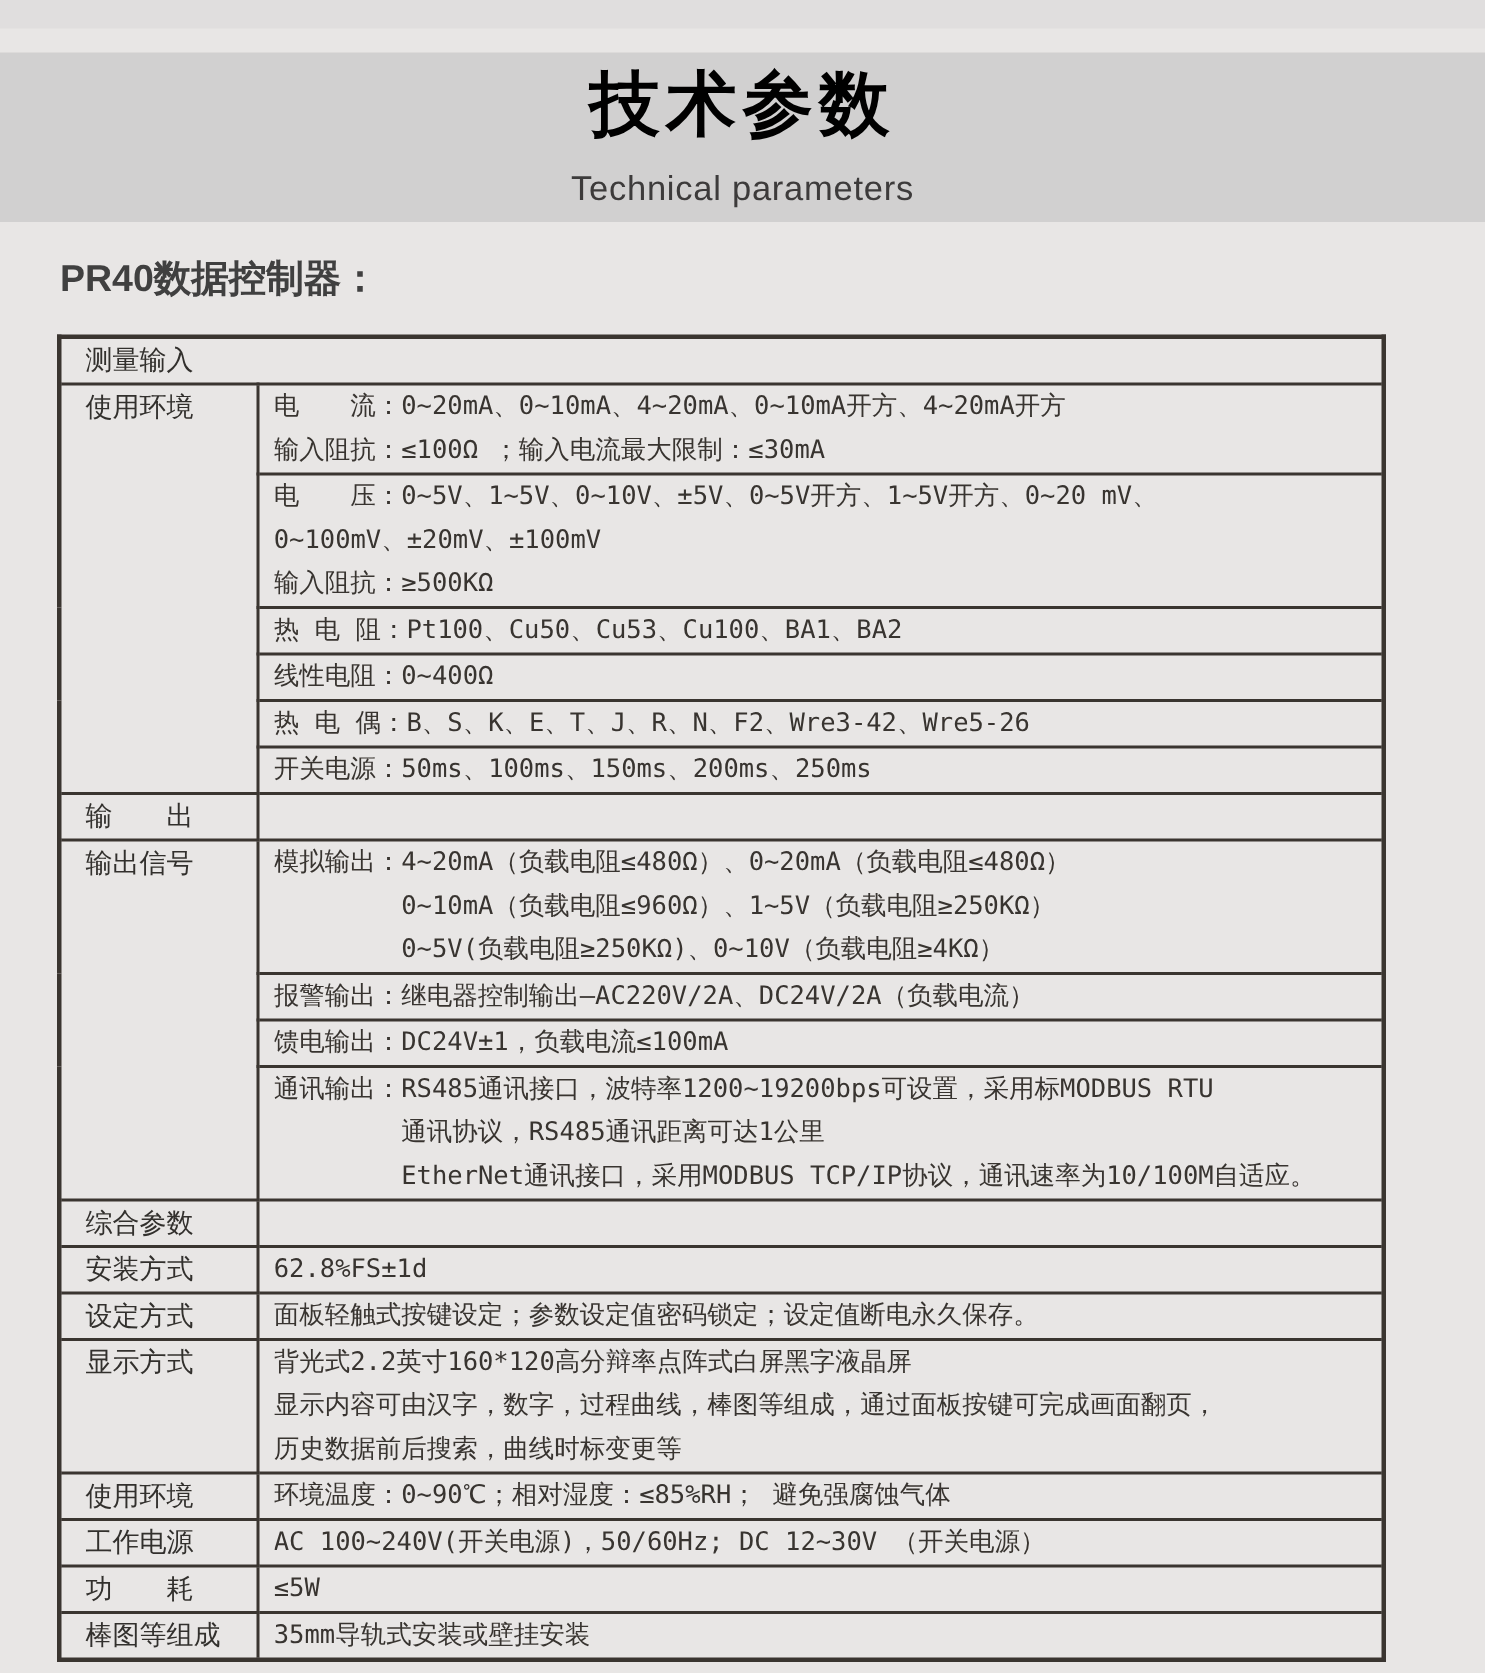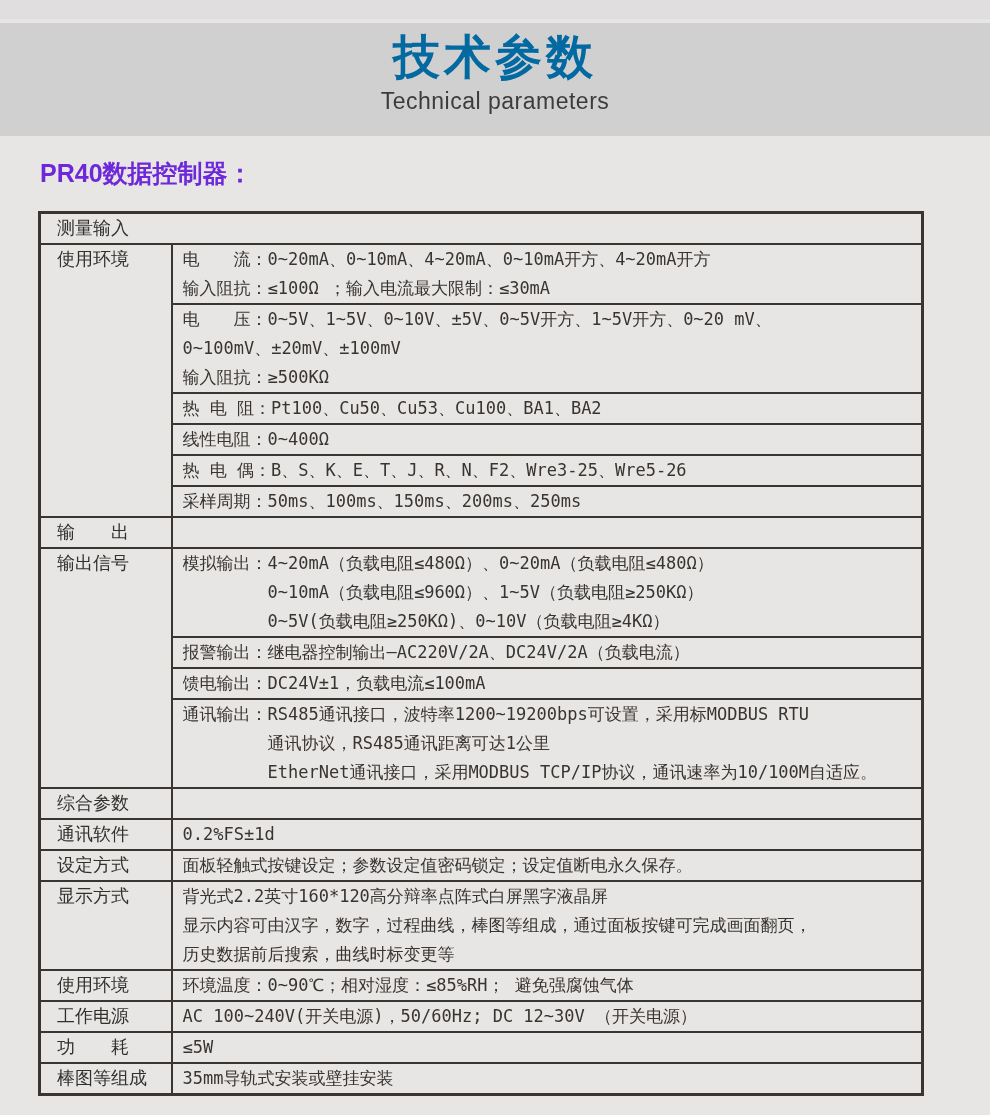--- a/index.html
+++ b/index.html
@@ -6,30 +6,30 @@
   body{
     width:990px;height:1115px;
     background:#e8e6e5;
     font-family:"Liberation Sans", sans-serif;
     color:#353130;
     overflow:hidden;
   }
   .top-strip{height:19px;background:#e0dede;}
   .band{height:113px;background:#d1d0d0;text-align:center;}
   .band .title-cn{
-    margin:4px;padding-top:7px;
-    font-size:47px;line-height:54px;font-weight:bold;color:#0369a1;
+    margin:16px;padding-top:7px;
+    font-size:47px;line-height:54px;font-weight:bold;color:#000000;
     letter-spacing:4px;
   }
   .band .title-en{
     font-size:23px;line-height:26px;color:#3d3b3b;letter-spacing:0.5px;
   }
   .product-heading{
     margin:21px 0 16px 40px;
-    font-size:25px;font-weight:600;color:#6d28d9;
+    font-size:25px;font-weight:600;color:#404040;
   }
   table.spec-table{
     table-layout:fixed;
     border-collapse:collapse;
     margin:21px 0 0 38px;
     width:886px;
     border:3px solid #3a3530;
   }
   .spec-table td{
     border:2px solid #3a3530;
@@ -105,26 +105,26 @@
       <div class="ln">热 电 阻：Pt100、Cu50、Cu53、Cu100、BA1、BA2</div>
     </td>
   </tr>
   <tr>
     <td class="val">
       <div class="ln">线性电阻：0~400Ω</div>
     </td>
   </tr>
   <tr>
     <td class="val">
-      <div class="ln">热 电 偶：B、S、K、E、T、J、R、N、F2、Wre3-25、Wre5-26</div>
-    </td>
-  </tr>
-  <tr>
-    <td class="val">
-      <div class="ln">采样周期：50ms、100ms、150ms、200ms、250ms</div>
+      <div class="ln">热 电 偶：B、S、K、E、T、J、R、N、F2、Wre3-42、Wre5-26</div>
+    </td>
+  </tr>
+  <tr>
+    <td class="val">
+      <div class="ln">开关电源：50ms、100ms、150ms、200ms、250ms</div>
     </td>
   </tr>
 
   <tr>
     <td class="lbl">输　　出</td>
     <td class="val empty"></td>
   </tr>
 
   <tr>
     <td class="lbl" rowspan="4">输出信号</td>
@@ -151,23 +151,23 @@
       <div class="ln indent">EtherNet通讯接口，采用MODBUS TCP/IP协议，通讯速率为10/100M自适应。</div>
     </td>
   </tr>
 
   <tr>
     <td class="lbl">综合参数</td>
     <td class="val empty"></td>
   </tr>
 
   <tr>
-    <td class="lbl">通讯软件</td>
-    <td class="val">
-      <div class="ln">0.2%FS±1d</div>
+    <td class="lbl">安装方式</td>
+    <td class="val">
+      <div class="ln">62.8%FS±1d</div>
     </td>
   </tr>
   <tr>
     <td class="lbl">设定方式</td>
     <td class="val">
       <div class="ln">面板轻触式按键设定；参数设定值密码锁定；设定值断电永久保存。</div>
     </td>
   </tr>
   <tr>
     <td class="lbl">显示方式</td>

